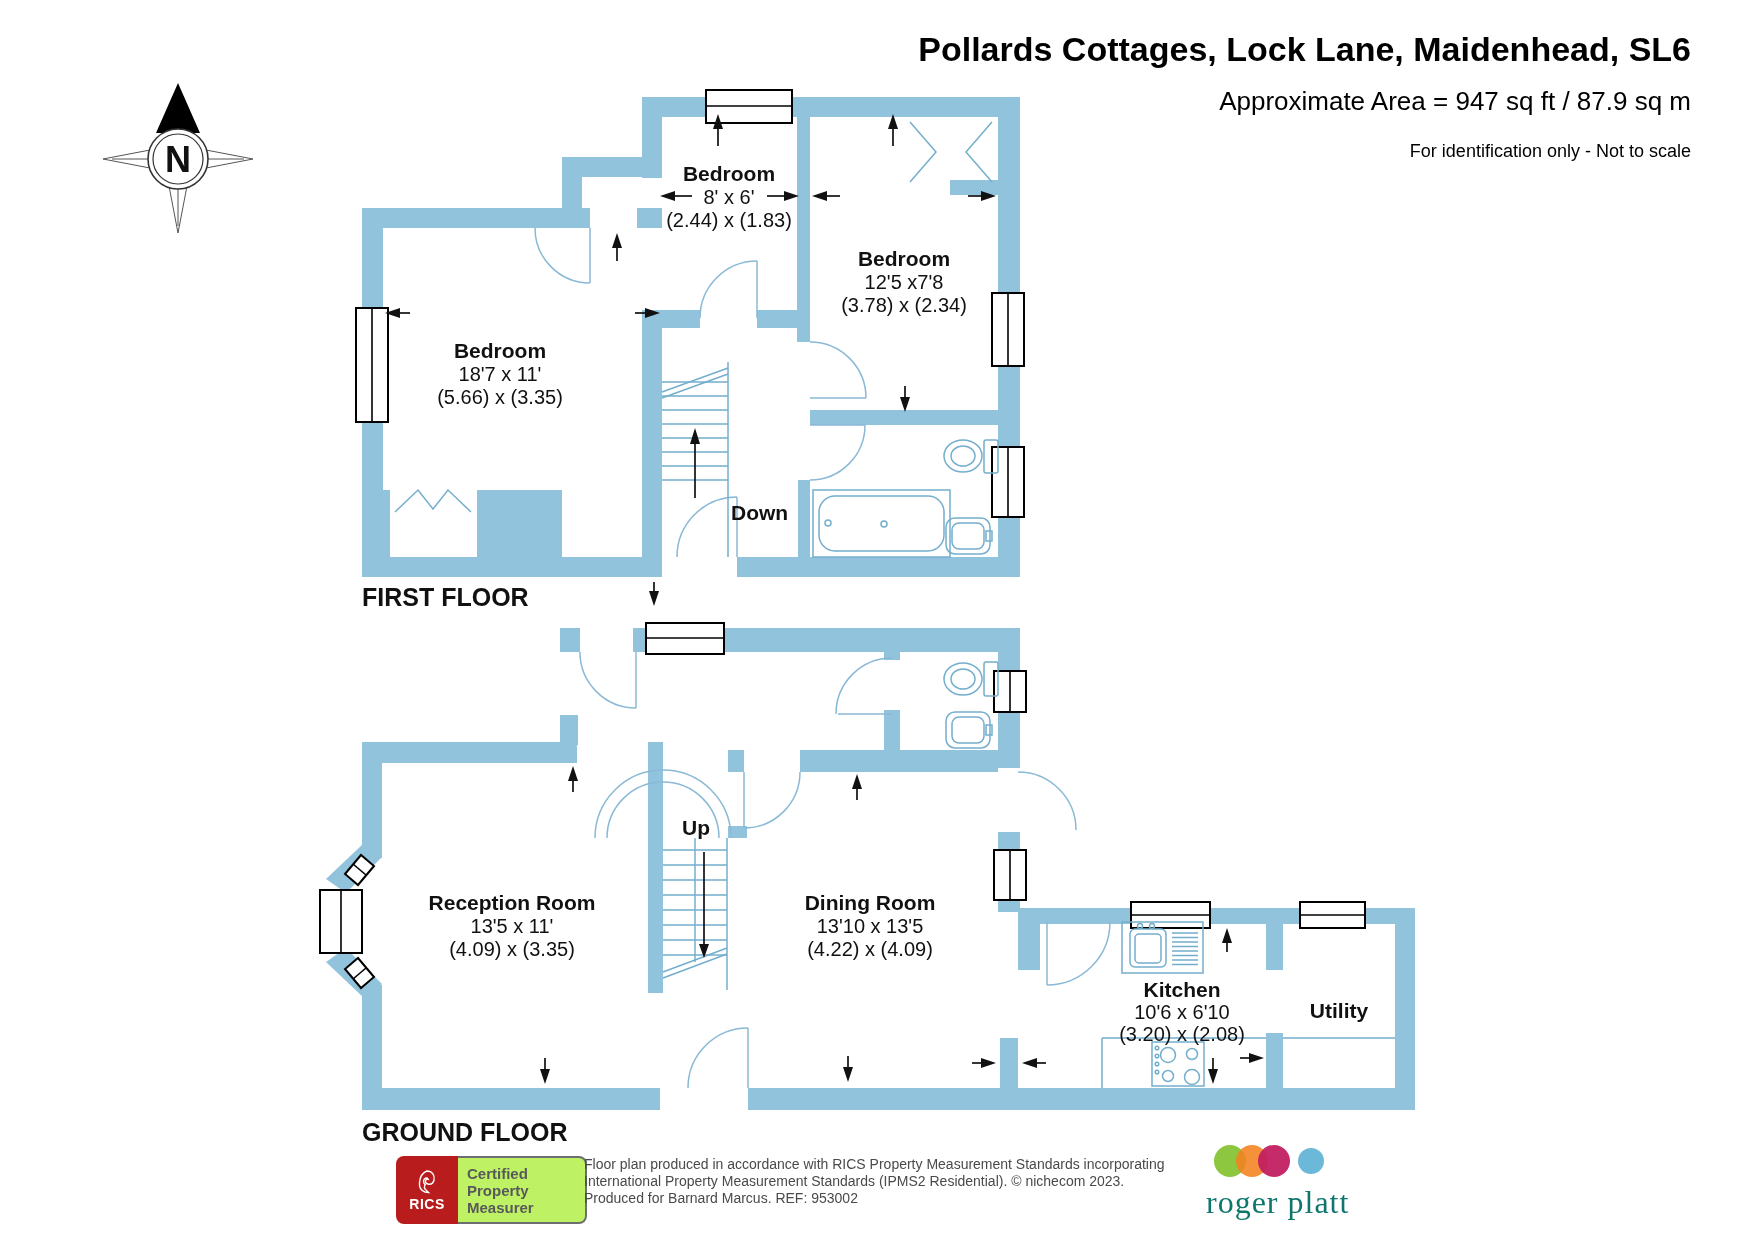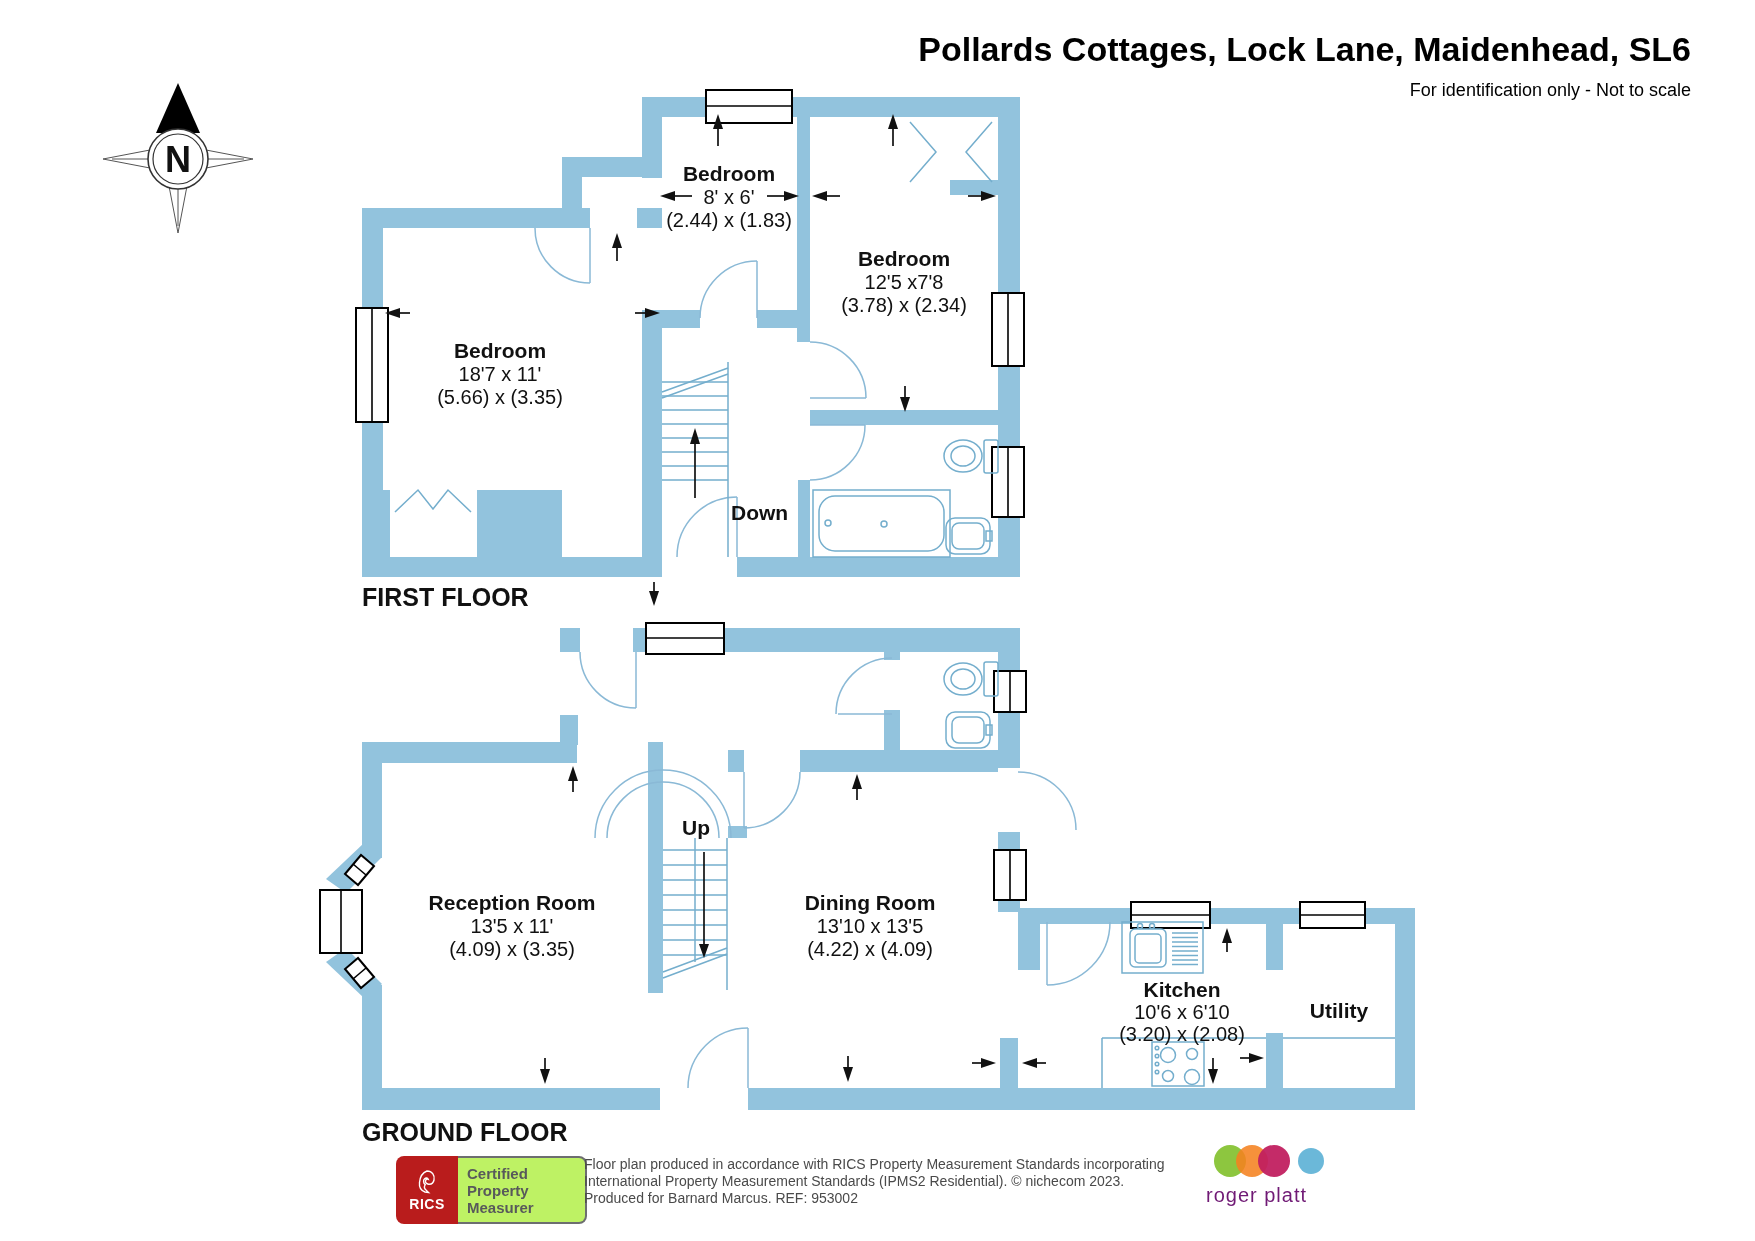--- a/index.html
+++ b/index.html
@@ -17,42 +17,43 @@
   .rname{font:bold 21px "Liberation Sans",sans-serif;fill:#111;text-anchor:middle;}
   .rdim{font:20px "Liberation Sans",sans-serif;fill:#111;text-anchor:middle;}
   .stairlab{font:bold 21px "Liberation Sans",sans-serif;fill:#111;}
   .floorlab{font:bold 25px "Liberation Sans",sans-serif;fill:#111;}
   .north{font:bold 36px "Liberation Sans",sans-serif;fill:#111;text-anchor:middle;}
   .compassline{stroke:#555;stroke-width:1;fill:none;}
   
   .titleblock{position:absolute;top:26px;right:64px;text-align:right;color:#000;}
   .titleblock .t1{font-size:34px;font-weight:bold;line-height:46px;}
   .titleblock .t2{font-size:26px;margin-top:14px;}
-  .titleblock .t3{font-size:18px;margin-top:8px;}
+  .titleblock .t3{font-size:18px;margin-top:24px;}
   .disclaimer{position:absolute;left:584px;top:1156px;width:600px;color:#4a4a4a;
               font-size:14px;line-height:17px;}
   .rics{position:absolute;left:396px;top:1156px;display:flex;height:68px;}
   .rics-badge{width:62px;background:#b91c1c;border-radius:8px 0 0 8px;color:#fff;
               display:flex;flex-direction:column;align-items:center;justify-content:center;}
   .rics-badge .rics-word{font-size:14px;font-weight:bold;letter-spacing:.5px;margin-top:1px;}
   .rics-cert{width:118px;border:2px solid #6d6e70;border-left:none;border-radius:0 8px 8px 0;
              display:flex;flex-direction:column;justify-content:center;padding-left:9px;
              color:#58595b;font-size:15px;font-weight:bold;line-height:17px;background:#bef264;}
   .rplogo{position:absolute;left:1206px;top:1140px;width:190px;}
   .rplogo svg{display:block;}
-  .rplogo .rptext{font-size:20px;color:#701a75;letter-spacing:1px;margin-top:2px;
-                  font-family:Liberation Sans, sans-serif;}
+  .rplogo .rptext{font-size:32px;color:#0f766e;letter-spacing:1px;margin-top:2px;
+                  font-family:Liberation Serif, serif;}
 </style>
 </head>
 <body>
 
 <div id="canvas">
 
   <div class="titleblock">
     <div class="t1">Pollards Cottages, Lock Lane, Maidenhead, SL6</div>
+    <div class="t2">Approximate Area = 947 sq ft / 87.9 sq m</div>
     <div class="t3">For identification only - Not to scale</div>
   </div>
 
   <svg id="plan-svg" width="1755" height="1241" viewBox="0 0 1755 1241">
 
     <g>
       <line class="compassline" x1="112" y1="159" x2="244" y2="159"></line>
       <line class="compassline" x1="178" y1="120" x2="178" y2="226"></line>
       <polygon points="178,83 156,133 200,133" fill="#000"></polygon>
       <polygon class="compassline" points="103,159 150,150 150,168"></polygon>

